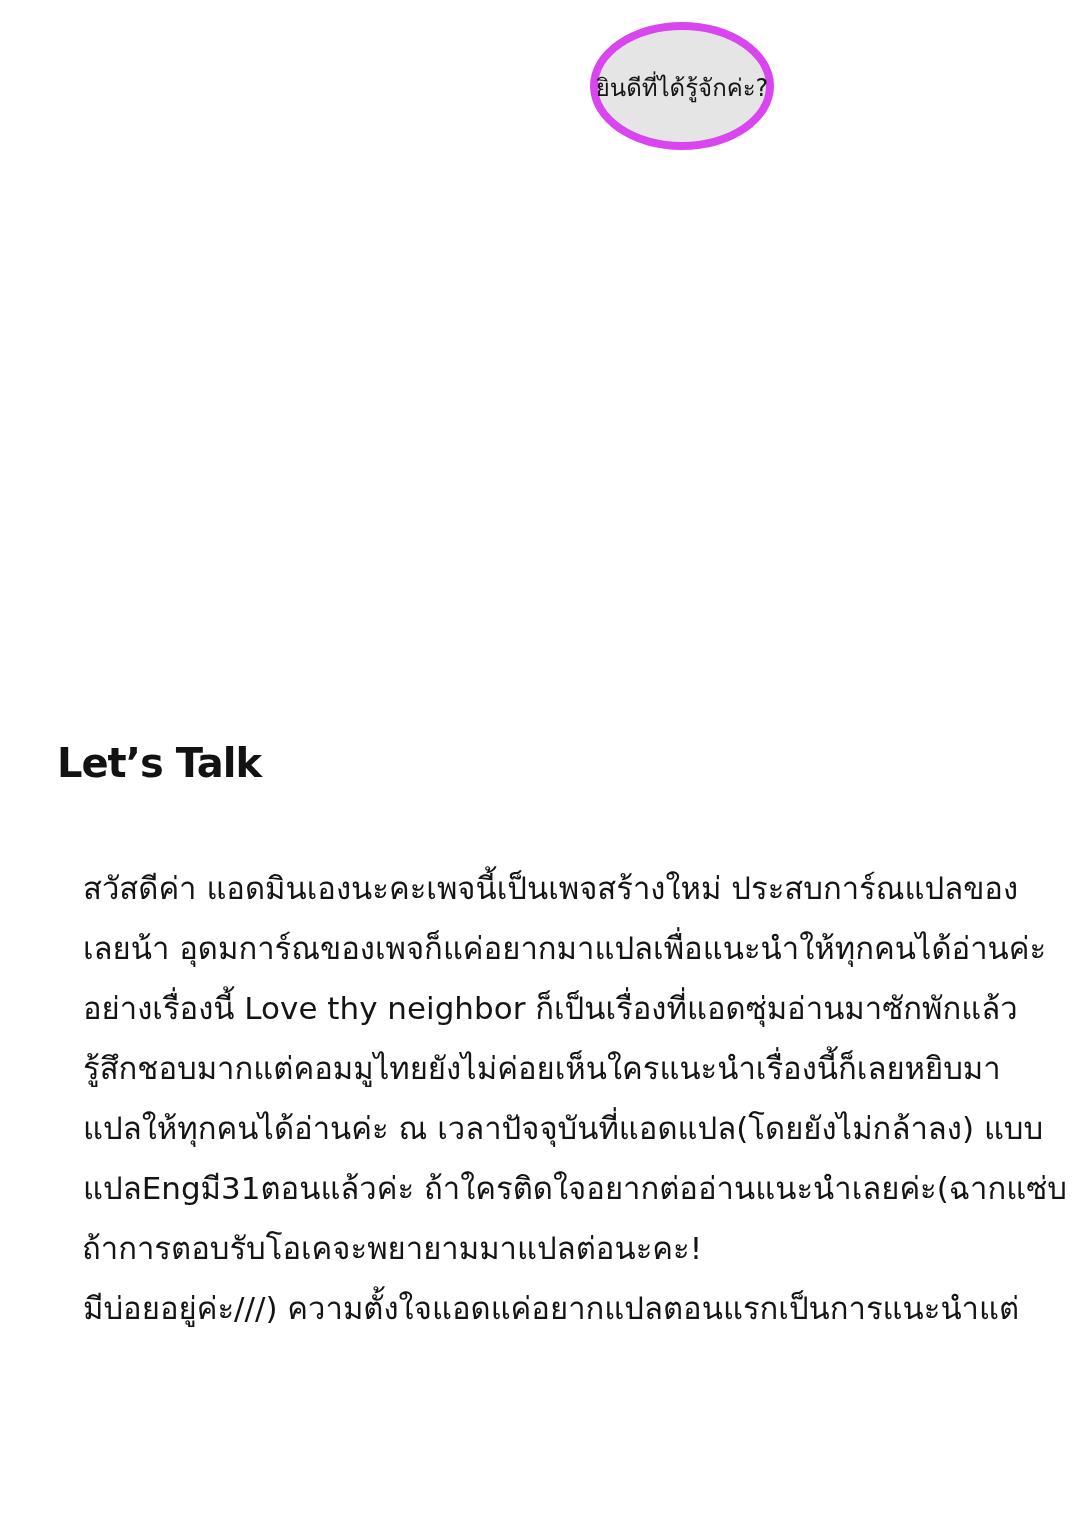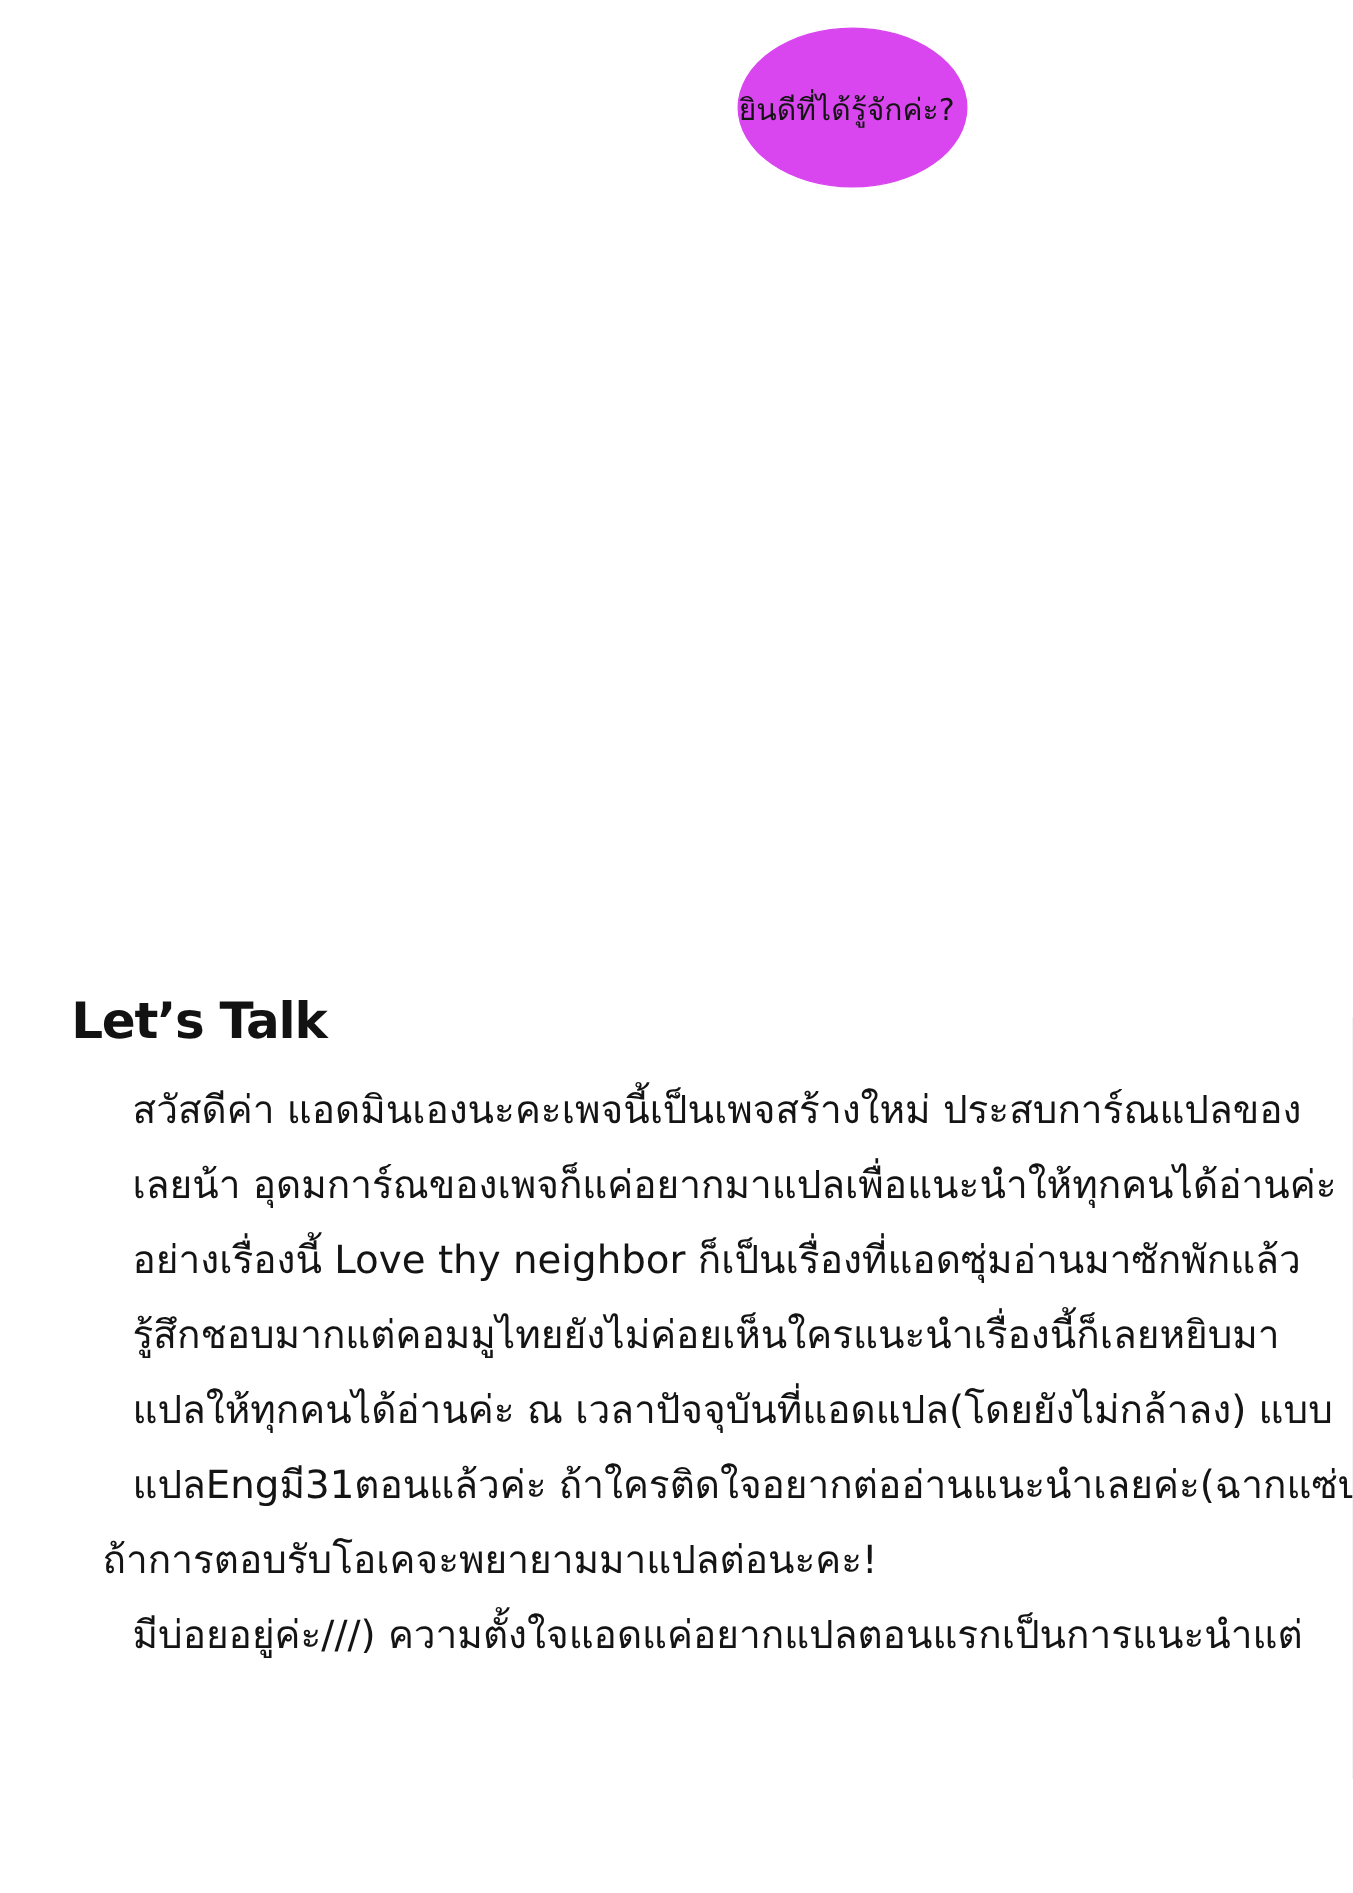--- a/index.html
+++ b/index.html
@@ -15,56 +15,57 @@
     color: #141414;
     overflow: hidden;
   }
 
   .speech-bubble {
     position: absolute;
     left: 590px;
     top: 22px;
     width: 184px;
     height: 128px;
-    border: 1px solid #d946ef;
+    border: 8px solid #d946ef;
     border-radius: 50%;
-    background: #d946ef;
+    background: #e5e5e5;
     display: flex;
     align-items: center;
+    justify-content: center;
   }
   .speech-bubble-text {
     font-size: 24px;
     line-height: 1.25;
     text-align: center;
     white-space: nowrap;
     color: #141414;
     padding-top: 4px;
   }
 
   .section-heading {
     position: absolute;
     left: 57px;
-    top: 794px;
+    top: 740px;
     font-size: 40px;
     font-weight: bold;
     letter-spacing: -1px;
     color: #121212;
     font-family: "DejaVu Sans", "Liberation Sans", sans-serif;
   }
 
   .note-paragraph {
     position: absolute;
     left: 0;
     top: 858px;
     width: 1082px;
   }
   .note-line {
     height: 60px;
     line-height: 60px;
-    margin-left: 106px;
+    margin-left: 83px;
     font-size: 31px;
     white-space: nowrap;
     color: #141414;
   }
   .note-line.outdent {
     margin-left: 82px;
   }
 </style>
 </head>
 <body>

